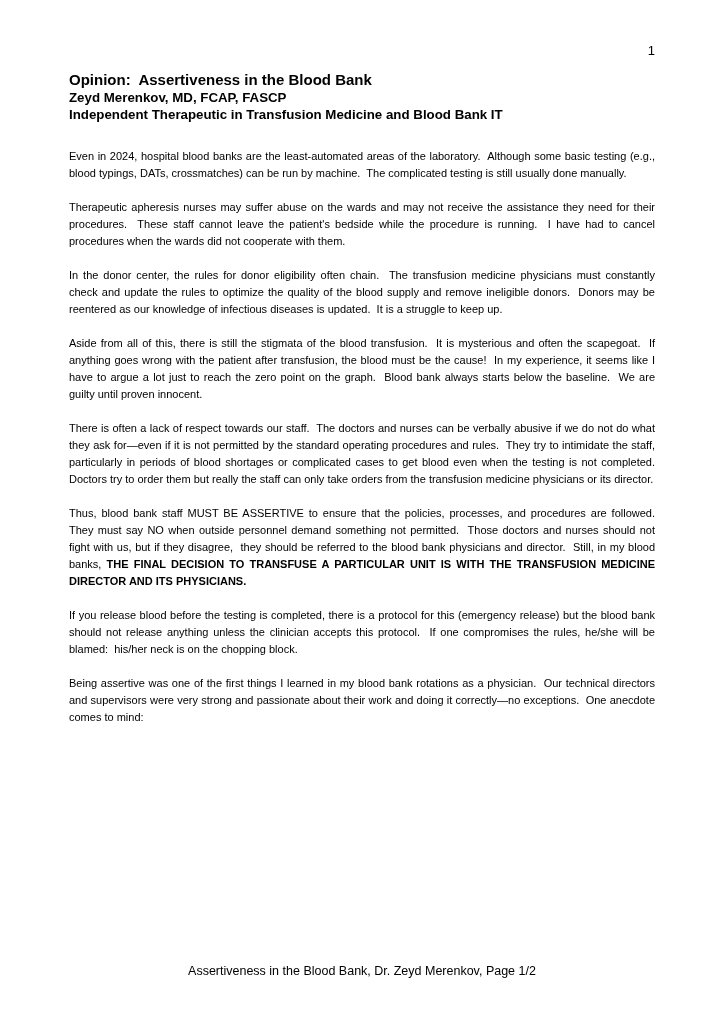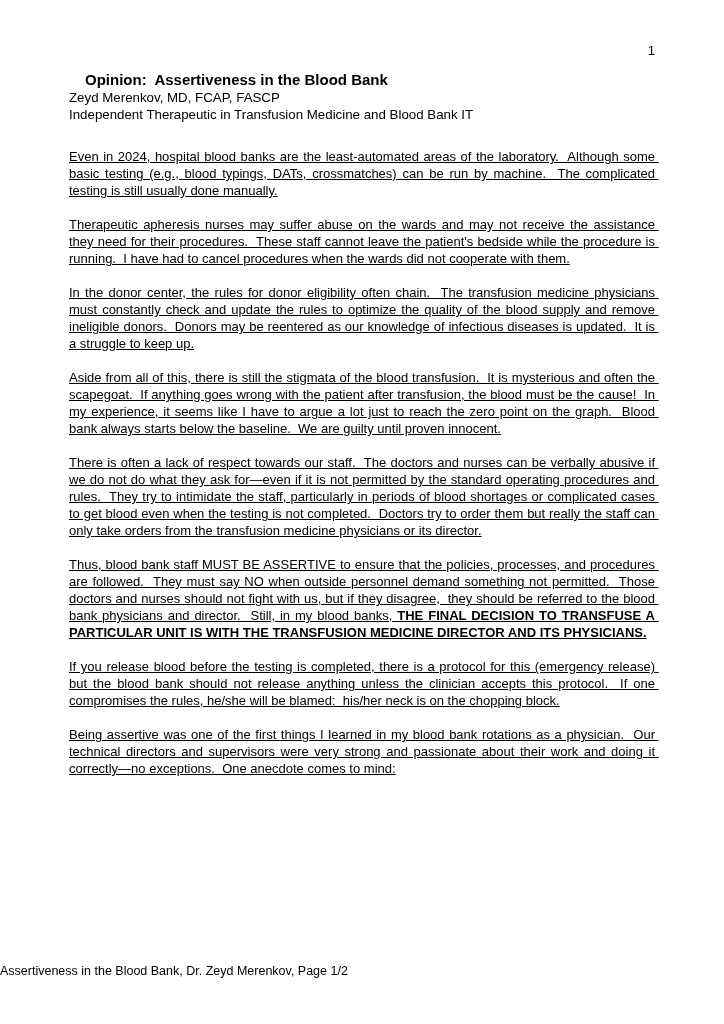--- a/index.html
+++ b/index.html
@@ -16,45 +16,44 @@
   }
   .page-number {
     text-align: right;
     font-size: 13px;
     line-height: 14px;
   }
   .doc-title {
     font-size: 15px;
     line-height: 18px;
     font-weight: bold;
-    margin: 13px 0 0 16px;
+    margin: 13px 0 0 0;
     white-space: pre-wrap;
   }
   .author-line {
     font-size: 13.3px;
     line-height: 17px;
-    font-weight: normal;
+    font-weight: bold;
     white-space: pre-wrap;
   }
   .body-par {
-    font-size: 13px;
+    font-size: 11px;
     line-height: 17px;
     margin: 17px 0 0 0;
     text-align: justify;
     white-space: pre-wrap;
-    text-decoration: underline;
   }
   .body-par.first { margin-top: 25px; }
   .body-par strong { font-weight: bold; }
   .footer {
     position: absolute;
     left: 0;
     right: 0;
     bottom: 46px;
-    text-align: left;
+    text-align: center;
     font-size: 12.5px;
     line-height: 14px;
   }
 </style>
 </head>
 <body>
 
 <div class="page">
 
   <div class="page-number">1</div>

